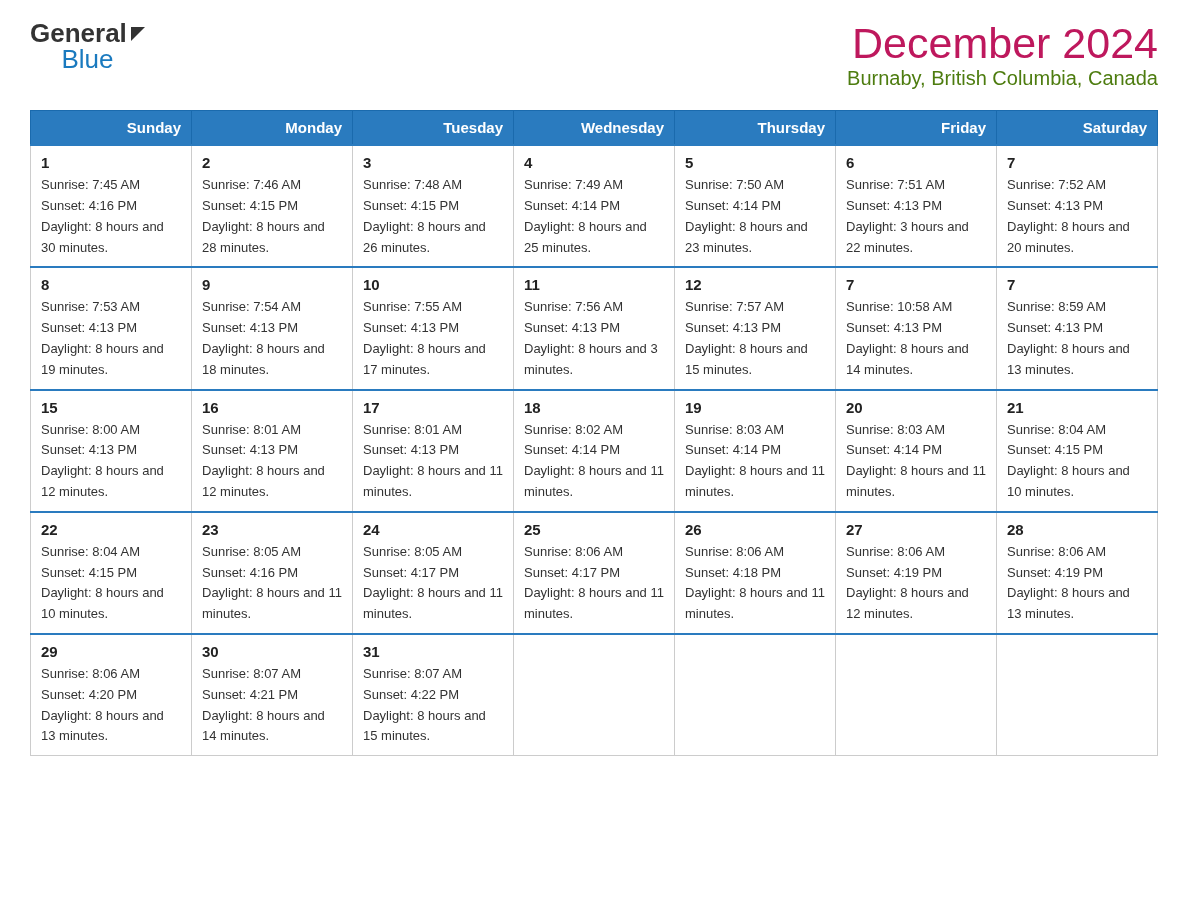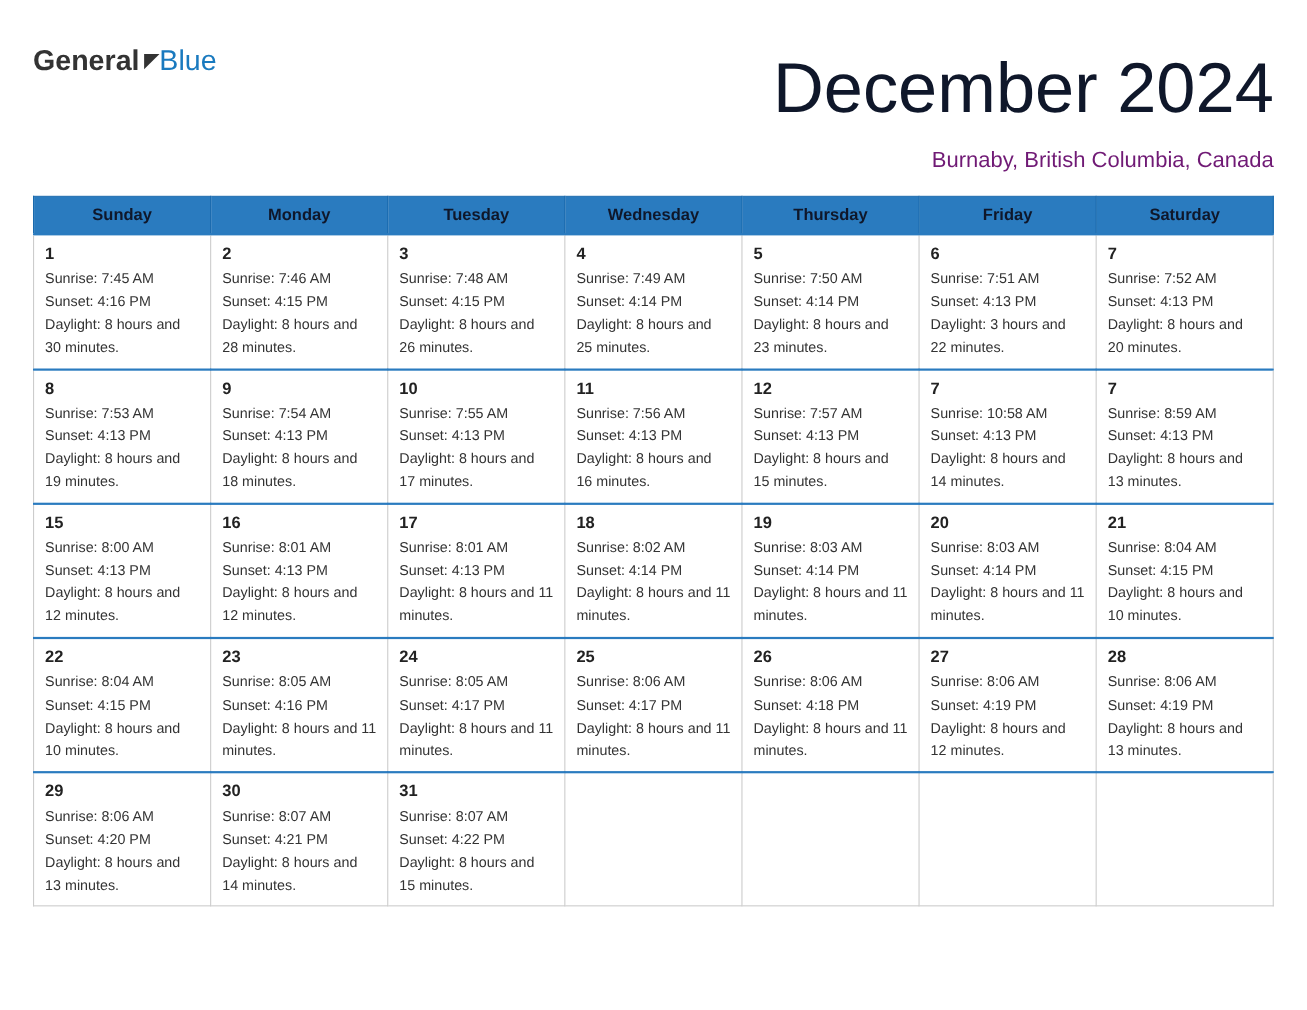--- a/index.html
+++ b/index.html
@@ -11,64 +11,62 @@
       padding: 20px 30px;
     }
     .header {
       display: flex;
       justify-content: space-between;
       align-items: flex-start;
       margin-bottom: 20px;
     }
     .logo {
       display: flex;
-      flex-direction: row;
-      align-items: flex-end;
-      margin-top: 22px;
+      flex-direction: column;
+      align-items: center;
     }
     .logo-general {
       font-size: 26px;
       font-weight: bold;
       color: #333;
       line-height: 1;
     }
     .logo-blue {
       font-size: 26px;
       font-weight: normal;
       color: #1a7abf;
       line-height: 1;
       display: flex;
       align-items: center;
     }
     .title-block {
       text-align: right;
     }
     .month-title {
-      font-size: 64px;
+      font-size: 43px;
       font-weight: normal;
-      color: #0f172a;
+      color: #be185d;
       line-height: 1.1;
-      margin-top: 25px;
     }
     .location {
       font-size: 20px;
-      color: #701a75;
-      margin-top: 20px;
+      color: #4d7c0f;
+      margin-top: 0;
     }
     .calendar {
       width: 100%;
       border-collapse: collapse;
     }
     .calendar thead th {
       background-color: #2a7bbf;
-      color: #0f172a;
+      color: #ffffff;
       font-size: 15px;
       font-weight: bold;
       padding: 8px 10px;
-      text-align: center;
+      text-align: right;
       border: 1px solid #1a6aad;
     }
     .calendar tbody td {
       vertical-align: top;
       padding: 8px 10px;
       border: 1px solid #ccc;
       font-size: 13px;
       color: #333;
       width: 14.28%;
       min-height: 100px;
@@ -206,21 +204,21 @@
           <span>Sunrise: 7:55 AM</span><br>
           <span>Sunset: 4:13 PM</span><br>
           <span>Daylight: 8 hours and 17 minutes.</span>
         </div>
       </td>
         <td>
         <span class="day-number">11</span>
         <div class="day-info">
           <span>Sunrise: 7:56 AM</span><br>
           <span>Sunset: 4:13 PM</span><br>
-          <span>Daylight: 8 hours and 16 minutes.</span>
+          <span>Daylight: 8 hours and 3 minutes.</span>
         </div>
       </td>
         <td>
         <span class="day-number">12</span>
         <div class="day-info">
           <span>Sunrise: 7:57 AM</span><br>
           <span>Sunset: 4:13 PM</span><br>
           <span>Daylight: 8 hours and 15 minutes.</span>
         </div>
       </td>

